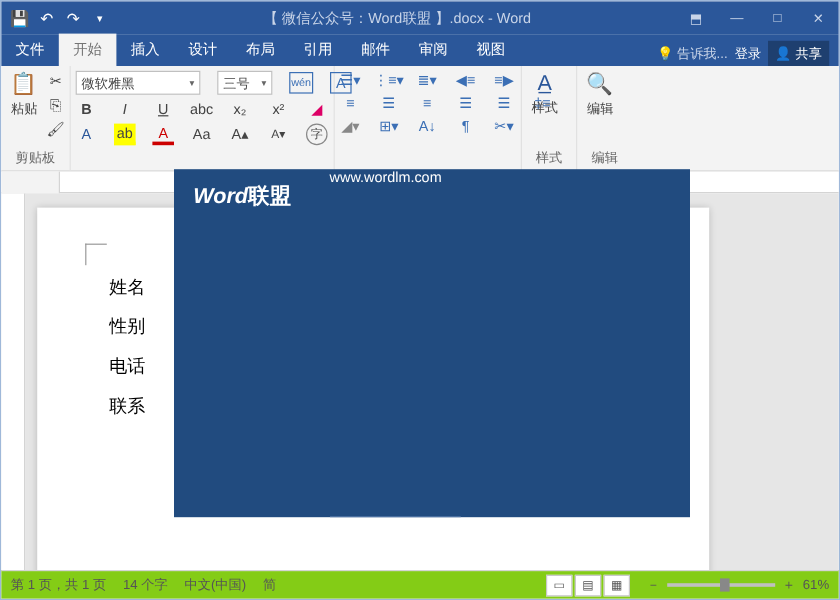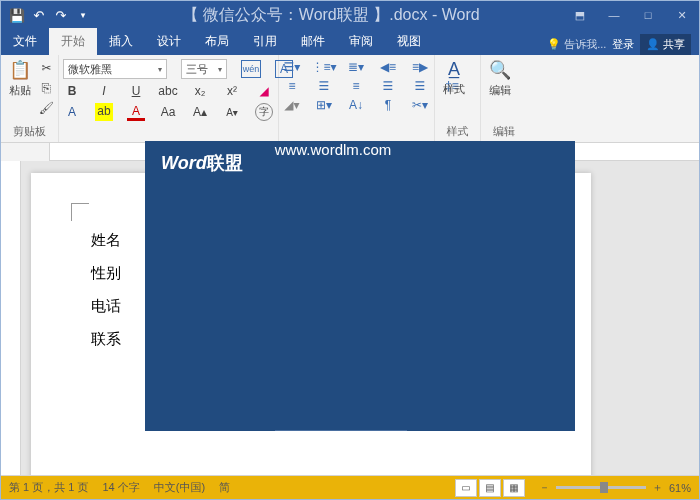--- a/index.html
+++ b/index.html
@@ -1,20 +1,20 @@
 <!DOCTYPE html>
 <html><head>
 <meta charset="utf-8">
 <style>
 *{box-sizing:border-box;margin:0;padding:0;font-family:"Microsoft YaHei",sans-serif}
 body{width:700px;height:500px;overflow:hidden;background:#fff;border:1px solid #9fb8d9;position:relative}
 .titlebar{height:28px;background:#2b579a;display:flex;align-items:center;color:#fff;font-size:12px}
 .qat{display:flex;gap:2px;padding:0 6px;align-items:center}
 .qat span{width:20px;height:20px;display:flex;align-items:center;justify-content:center;font-size:13px;cursor:pointer}
-.title{flex:1;text-align:center;color:#c8d4e8;font-size:16px}
+.title{flex:1;text-align:center;color:#c8d4e8;font-size:12px}
 .wctrl{display:flex}
 .wctrl span{width:34px;height:28px;display:flex;align-items:center;justify-content:center;font-size:11px;cursor:pointer;color:#c8d4e8}
 .tabbar{height:26px;background:#2b579a;display:flex;align-items:flex-end;color:#fff;font-size:12px}
 .tab{padding:5px 12px;cursor:pointer}
 .tab.active{background:#f3f3f3;color:#737373}
 .tabr{margin-left:auto;display:flex;align-items:center;gap:6px;padding-right:8px;font-size:11px}
 .tell{color:#c8d4e8;display:flex;align-items:center;gap:3px}
 .share{background:#1e3f6f;padding:3px 6px;display:flex;align-items:center;gap:3px}
 .ribbon{height:88px;background:#f3f3f3;border-bottom:1px solid #d4d4d4;display:flex;font-size:11px;color:#444}
 .grp{border-right:1px solid #e1e1e1;padding:2px 4px;display:flex;flex-direction:column}
@@ -33,24 +33,24 @@
 .workspace{display:flex;height:320px;background:#e6e6e6}
 .ruler-v{width:20px;background:#fff;border-right:1px solid #d4d4d4}
 .docarea{flex:1;padding:12px 0 0 10px;position:relative;overflow:hidden}
 .page{width:560px;height:400px;background:#fff;box-shadow:0 0 6px rgba(0,0,0,.2);padding:50px 60px;font-size:15px;line-height:2.2}
 .corner{position:absolute;width:18px;height:18px}
 .corner.tl{border-left:1px solid #999;border-top:1px solid #999}
 .corner.tr{border-right:1px solid #999;border-top:1px solid #999}
 .overlay{position:absolute;left:144px;top:140px;width:430px;height:290px;background:#214b7f;color:#fff;display:flex;flex-direction:row;box-shadow:0 0 0 rgba(0,0,0,0)}
 .ov-logo{padding:10px 16px 4px;font-size:18px;font-weight:bold}
 .ov-logo .en{font-style:italic}
-.ov-url{font-size:15px;padding:0 16px 4px;border-bottom:1px solid #4a6fa0;margin:0 16px;padding-left:0}
+.ov-url{font-size:12px;padding:0 16px 4px;border-bottom:1px solid #4a6fa0;margin:0 16px;padding-left:0}
 .ov-main{flex:1;display:flex;align-items:center;justify-content:center;font-size:30px;font-weight:bold;letter-spacing:2px}
 .ov-foot{padding:14px 20px;font-size:13px}
-.statusbar{position:absolute;bottom:0;left:0;right:0;height:24px;background:#eab308;border-top:1px solid #d4d4d4;display:flex;align-items:center;font-size:11px;color:#555;padding:0 8px;gap:14px}
+.statusbar{position:absolute;bottom:0;left:0;right:0;height:24px;background:#84cc16;border-top:1px solid #d4d4d4;display:flex;align-items:center;font-size:11px;color:#555;padding:0 8px;gap:14px}
 .statusbar .spacer{flex:1}
 .views{display:flex;gap:2px}
 .views span{width:22px;height:18px;border:1px solid #c8c8c8;display:flex;align-items:center;justify-content:center;font-size:10px;cursor:pointer;background:#fff}
 .zoom{display:flex;align-items:center;gap:6px}
 .zslider{width:90px;height:3px;background:#c0c0c0;position:relative}
 .zslider::after{content:"";position:absolute;left:44px;top:-4px;width:8px;height:11px;background:#888}
 </style>
 </head>
 <body>
 

